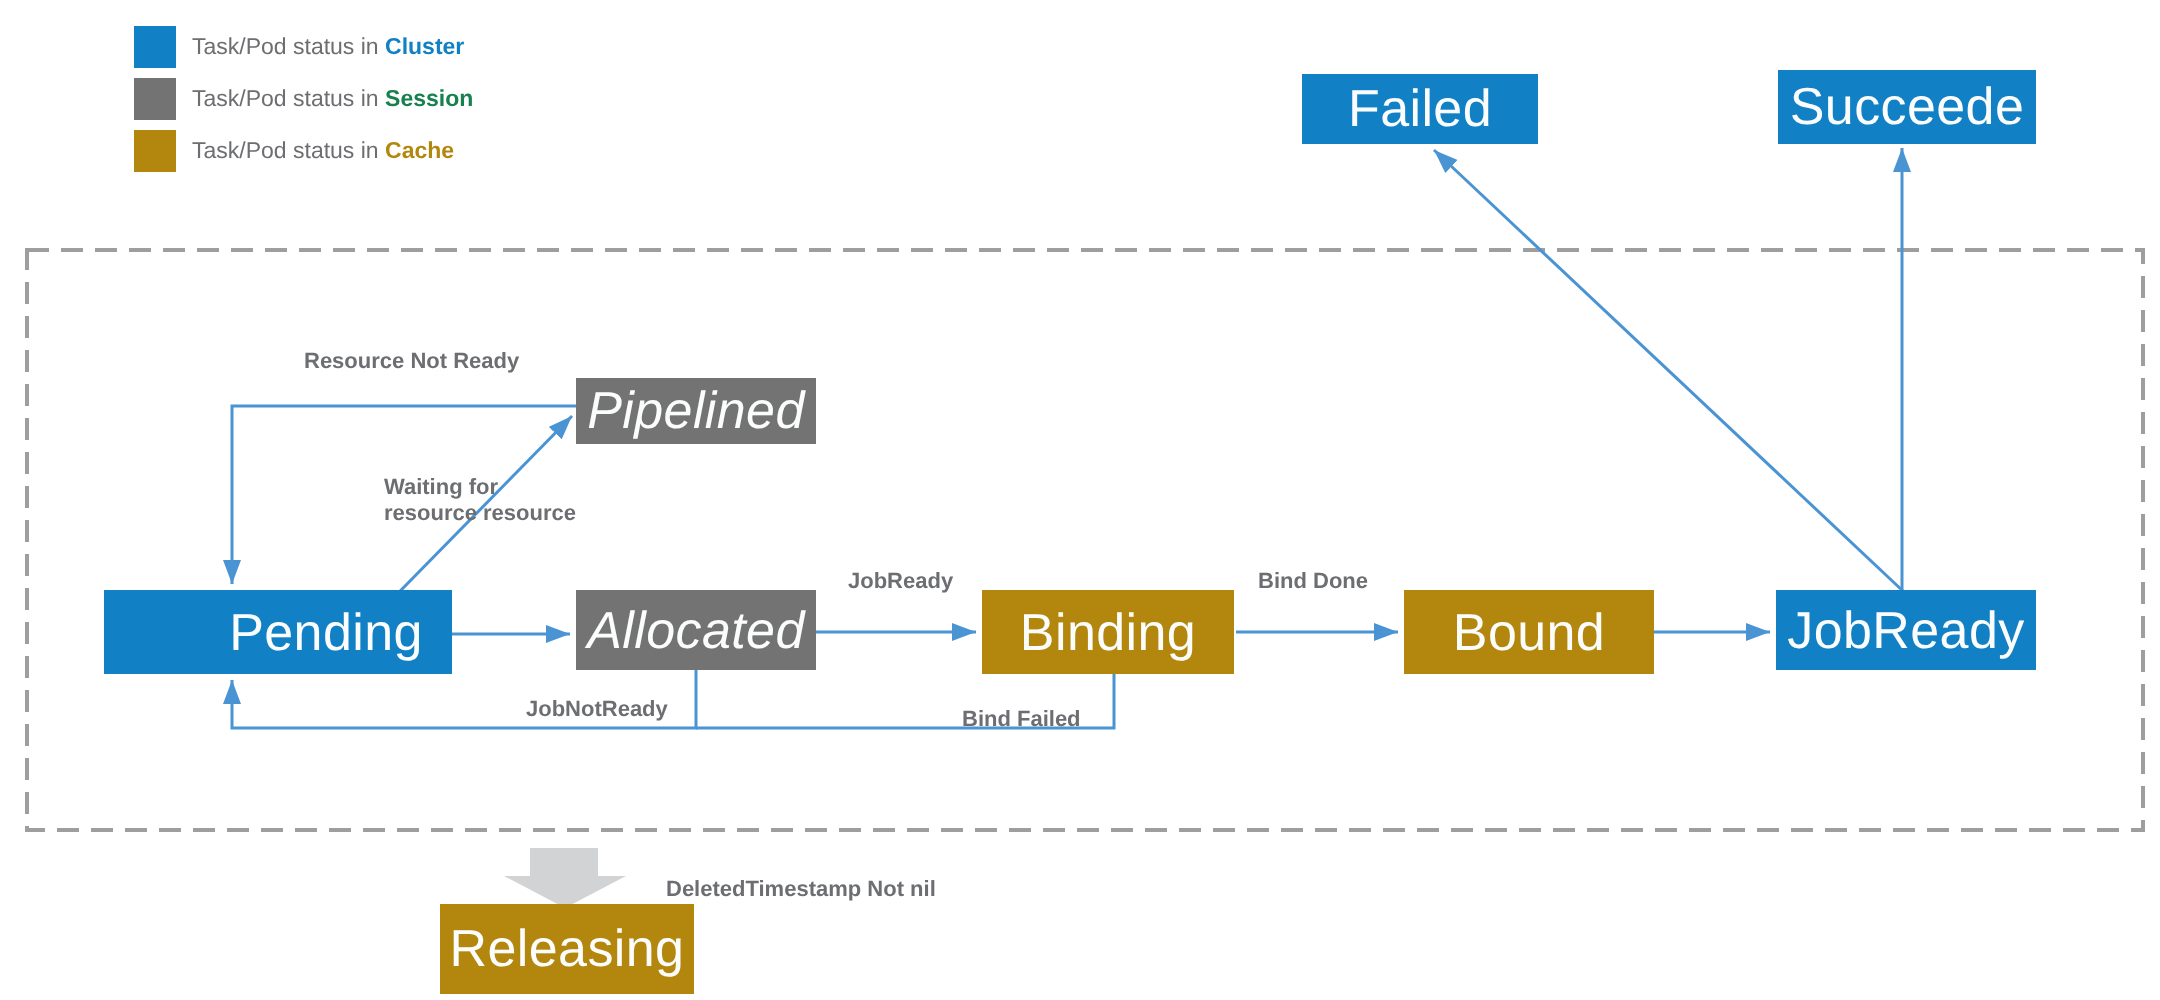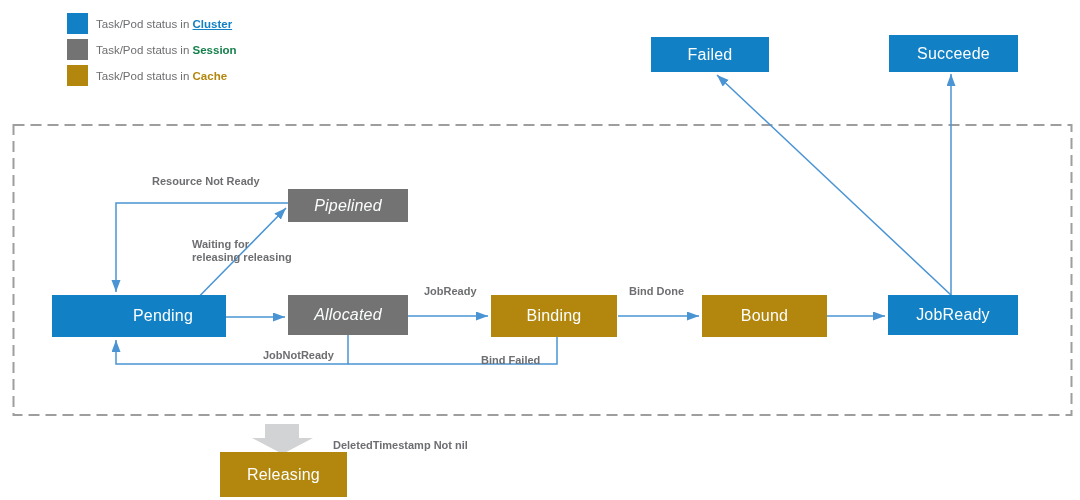--- a/index.html
+++ b/index.html
@@ -3,35 +3,35 @@
 <meta charset="utf-8">
 <style>
   html,body{margin:0;padding:0;background:#fff;}
   #canvas{
     position:relative;width:1080px;height:500px;background:#fff;overflow:hidden;
     font-family:"Liberation Sans", sans-serif;
   }
   #arrow-layer{position:absolute;left:0;top:0;width:1080px;height:500px;}
   .node{
     position:absolute;display:flex;align-items:center;justify-content:center;
-    color:#fbfdfd;font-size:16px;letter-spacing:0.2px;
+    color:#fbfdfd;font-size:26px;letter-spacing:0.2px;
   }
   .fill-cluster{background:#1280c4;}
   .fill-session{background:#737373;font-style:italic;}
   .fill-cache{background:#b3870e;}
   .edge-label{
     position:absolute;font-size:11px;font-weight:bold;color:#6d6e71;white-space:nowrap;
     line-height:13px;
   }
   #legend{position:absolute;left:67px;top:13px;}
   .legend-row{position:absolute;left:0;display:flex;align-items:center;height:21px;}
   .legend-swatch{width:21px;height:21px;margin-right:8px;flex:0 0 auto;}
   .legend-text{font-size:11.5px;color:#6d6e71;white-space:nowrap;}
   .legend-text b{font-weight:bold;}
-  .hl-cluster{color:#1280c4;text-decoration:underline;}
+  .hl-cluster{color:#1280c4;}
   .hl-session{color:#17814e;}
   .hl-cache{color:#b3870e;}
 </style>
 </head>
 <body>
 
 <div id="canvas">
 
   <svg id="arrow-layer" width="1080" height="500" viewBox="0 0 1080 500">
     <defs>
@@ -79,21 +79,21 @@
   <div class="node fill-cluster" style="left:52px;top:295px;width:126px;height:42px;padding-left:48px;">Pending</div>
   <div class="node fill-session" style="left:288px;top:295px;width:120px;height:40px;">Allocated</div>
   <div class="node fill-cache" style="left:491px;top:295px;width:126px;height:42px;">Binding</div>
   <div class="node fill-cache" style="left:702px;top:295px;width:125px;height:42px;">Bound</div>
   <div class="node fill-cluster" style="left:888px;top:295px;width:130px;height:40px;">JobReady</div>
   <div class="node fill-cache" style="left:220px;top:452px;width:127px;height:45px;">Releasing</div>
 
   <div class="edge-label" style="left:152px;top:175px;">Resource Not Ready</div>
   <div class="edge-label" style="left:192px;top:238px;">
     <div>Waiting for</div>
-    <div>releasing releasing</div>
+    <div>resource resource</div>
   </div>
   <div class="edge-label" style="left:424px;top:285px;">JobReady</div>
   <div class="edge-label" style="left:629px;top:285px;">Bind Done</div>
   <div class="edge-label" style="left:263px;top:349px;">JobNotReady</div>
   <div class="edge-label" style="left:481px;top:354px;">Bind Failed</div>
   <div class="edge-label" style="left:333px;top:439px;">DeletedTimestamp Not nil</div>
 
 </div>
 
 </body></html>

